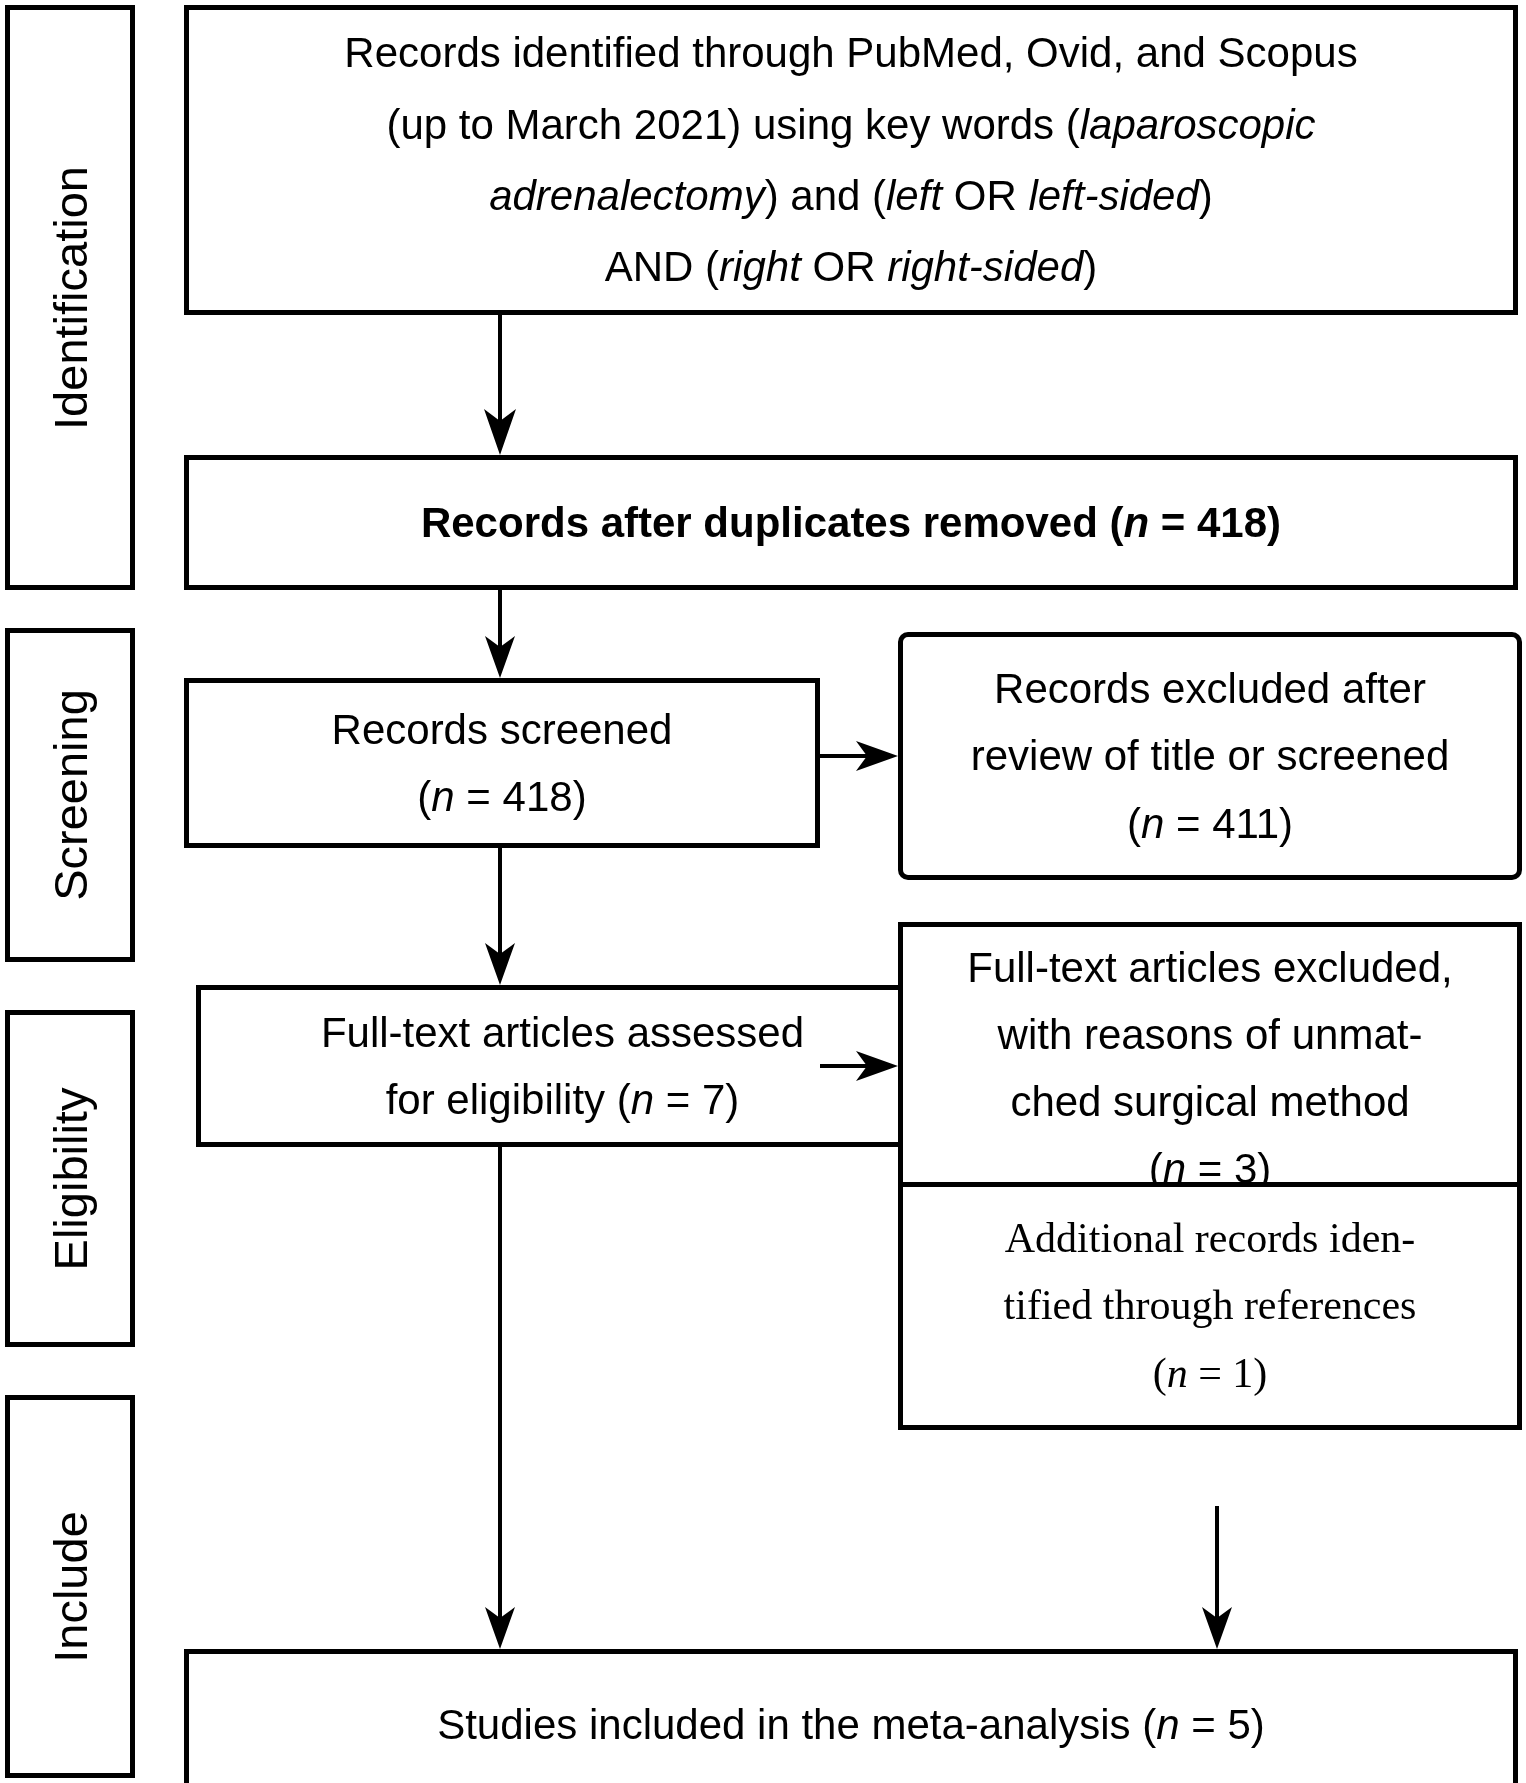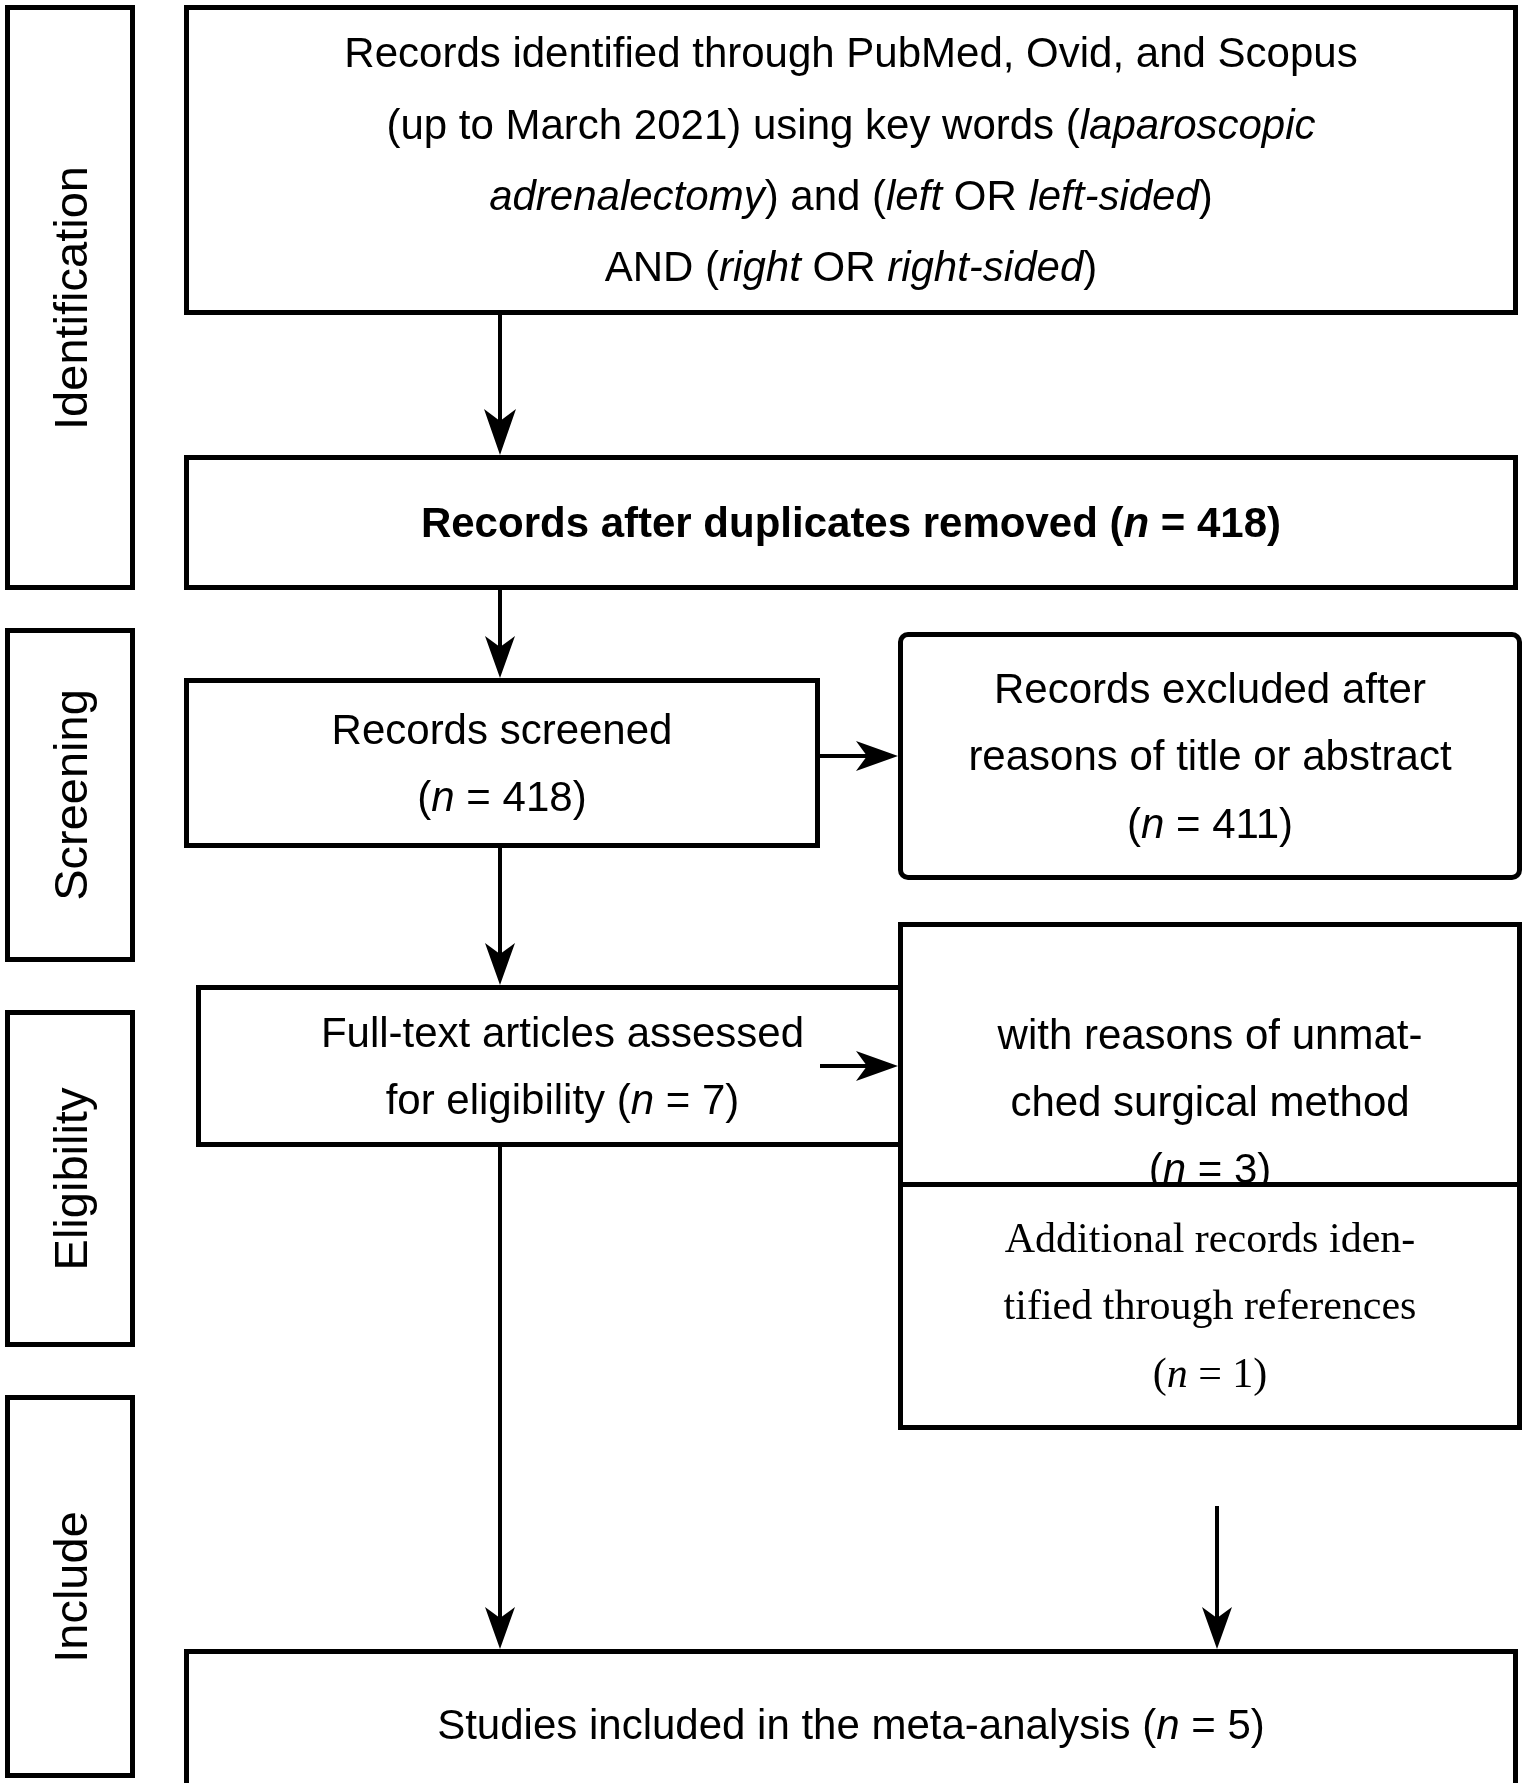--- a/index.html
+++ b/index.html
@@ -77,29 +77,29 @@
 
   <div class="box" style="left:184px; top:455px; width:1334px; height:135px;font-weight:bold;">
     <div><span>Records after duplicates removed (</span><span class="it">n</span><span> = 418)</span></div>
   </div>
 
   <div class="box" style="left:184px; top:678px; width:636px; height:170px;">
     <div><span>Records screened</span><br><span>(</span><span class="it">n</span><span> = 418)</span></div>
   </div>
 
   <div class="box" style="left:898px; top:632px; width:624px; height:248px;border-radius:10px;">
-    <div><span>Records excluded after</span><br><span>reasons of title or abstract</span><br><span>(</span><span class="it">n</span><span> = 411)</span></div>
+    <div><span>Records excluded after</span><br><span>review of title or screened</span><br><span>(</span><span class="it">n</span><span> = 411)</span></div>
   </div>
 
   <div class="box" style="left:196px; top:985px; width:733px; height:162px;">
     <div><span>Full-text articles assessed</span><br><span>for eligibility (</span><span class="it">n</span><span> = 7)</span></div>
   </div>
 
   <div class="box" style="left:898px; top:922px; width:624px; height:292px;">
-    <div><br><span>with reasons of unmat-</span><br><span>ched surgical method</span><br><span>(</span><span class="it">n</span><span> = 3)</span></div>
+    <div><span>Full-text articles excluded,</span><br><span>with reasons of unmat-</span><br><span>ched surgical method</span><br><span>(</span><span class="it">n</span><span> = 3)</span></div>
   </div>
 
   <div class="box" style="left:898px; top:1182px; width:624px; height:248px;font-family:Liberation Serif, serif;">
     <div><span>Additional records iden-</span><br><span>tified through references</span><br><span>(</span><span class="it">n</span><span> = 1)</span></div>
   </div>
 
   <div class="box" style="left:184px; top:1649px; width:1334px; height:152px;">
     <div><span>Studies included in the meta-analysis (</span><span class="it">n</span><span> = 5)</span></div>
   </div>
 

